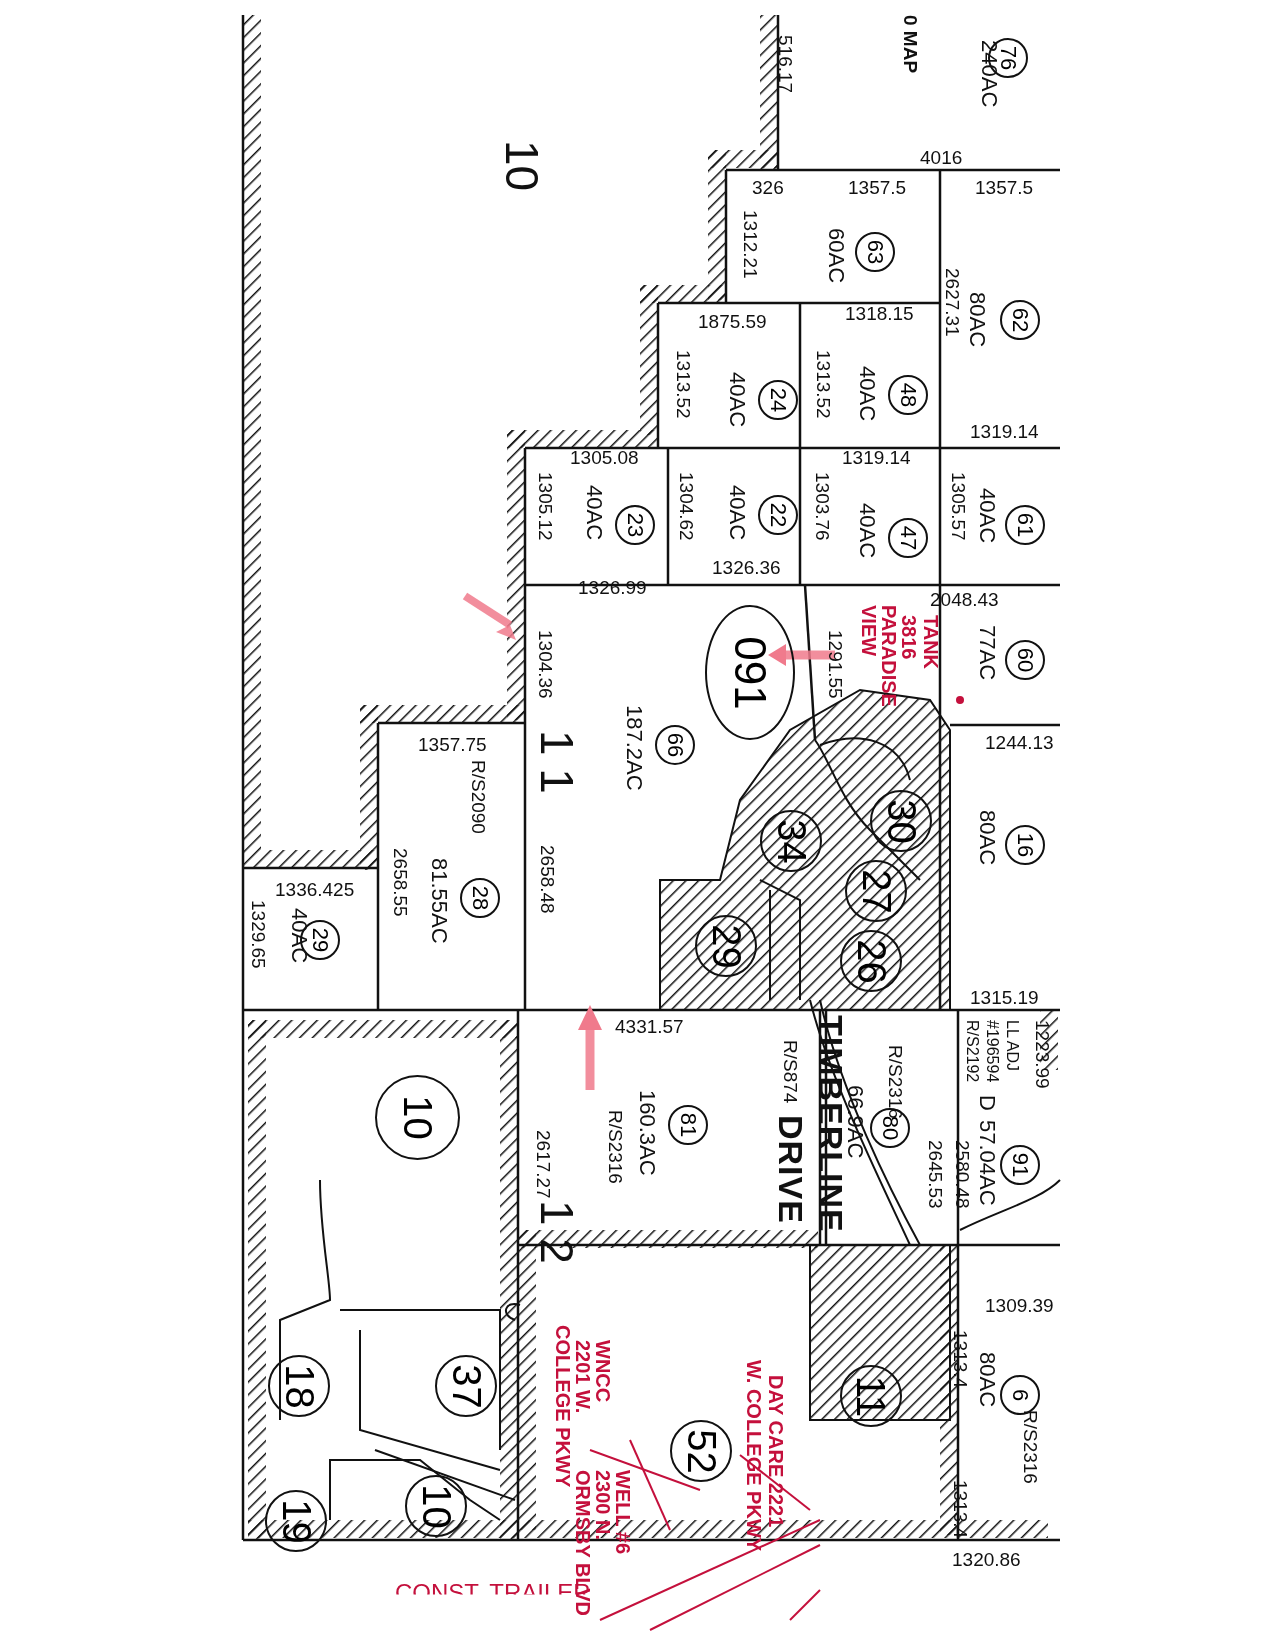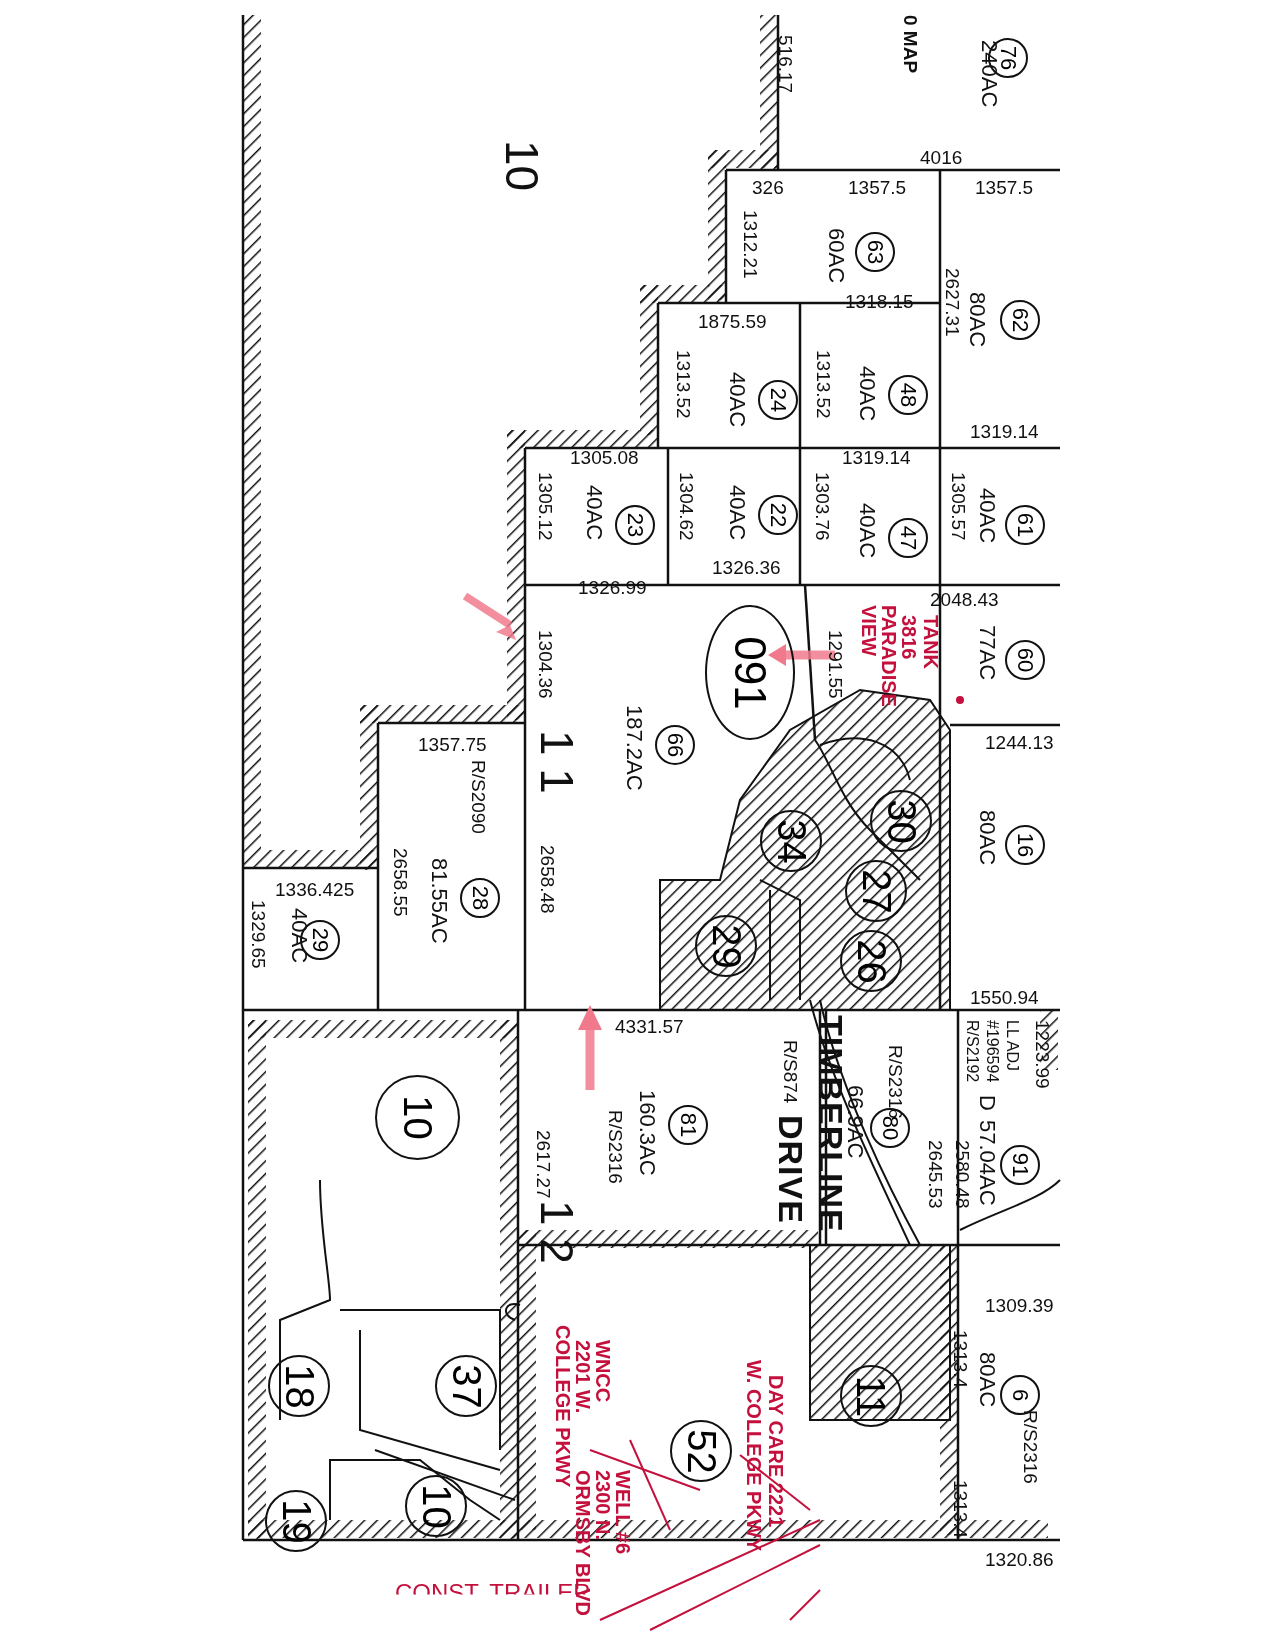--- a/index.html
+++ b/index.html
@@ -134,51 +134,51 @@
     <span>091</span>
   </div>
 
 <div class="lbl dim" style="left:920px;top:148px">4016</div>
 <div class="lbl dim" style="left:752px;top:178px">326</div>
 <div class="lbl dim" style="left:848px;top:178px">1357.5</div>
 <div class="lbl dim" style="left:975px;top:178px">1357.5</div>
 <div class="lbl rot dim" style="left:760px;top:210px">1312.21</div>
 <div class="lbl rot dim" style="left:962px;top:268px">2627.31</div>
 <div class="lbl dim" style="left:698px;top:312px">1875.59</div>
-<div class="lbl dim" style="left:845px;top:292px">1318.15</div>
+<div class="lbl dim" style="left:845px;top:304px">1318.15</div>
 <div class="lbl rot dim" style="left:693px;top:350px">1313.52</div>
 <div class="lbl rot dim" style="left:833px;top:350px">1313.52</div>
 <div class="lbl dim" style="left:970px;top:422px">1319.14</div>
 <div class="lbl dim" style="left:570px;top:448px">1305.08</div>
 <div class="lbl dim" style="left:842px;top:448px">1319.14</div>
 <div class="lbl rot dim" style="left:555px;top:472px">1305.12</div>
 <div class="lbl rot dim" style="left:696px;top:472px">1304.62</div>
 <div class="lbl rot dim" style="left:832px;top:472px">1303.76</div>
 <div class="lbl rot dim" style="left:968px;top:472px">1305.57</div>
 <div class="lbl dim" style="left:578px;top:578px">1326.99</div>
 <div class="lbl dim" style="left:712px;top:558px">1326.36</div>
 <div class="lbl dim" style="left:930px;top:590px">2048.43</div>
 <div class="lbl rot dim" style="left:555px;top:630px">1304.36</div>
 <div class="lbl rot dim" style="left:845px;top:630px">1291.55</div>
 <div class="lbl dim" style="left:985px;top:733px">1244.13</div>
 <div class="lbl dim" style="left:418px;top:735px">1357.75</div>
 <div class="lbl rot dim" style="left:410px;top:848px">2658.55</div>
 <div class="lbl rot dim" style="left:557px;top:845px">2658.48</div>
 <div class="lbl dim" style="left:275px;top:880px">1336.425</div>
 <div class="lbl rot dim" style="left:268px;top:900px">1329.65</div>
-<div class="lbl dim" style="left:970px;top:988px">1550.94</div>
+<div class="lbl dim" style="left:970px;top:988px">1315.19</div>
 <div class="lbl dim" style="left:615px;top:1017px">4331.57</div>
 <div class="lbl rot dim" style="left:553px;top:1130px">2617.27</div>
 <div class="lbl rot dim" style="left:945px;top:1140px">2645.53</div>
 <div class="lbl rot dim" style="left:972px;top:1140px">2580.48</div>
 <div class="lbl rot dim" style="left:1052px;top:1020px">1223.99</div>
 <div class="lbl dim" style="left:985px;top:1296px">1309.39</div>
 <div class="lbl rot dim" style="left:970px;top:1330px">1313.4</div>
 <div class="lbl rot dim" style="left:970px;top:1480px">1313.4</div>
-<div class="lbl dim" style="left:985px;top:1550px">1320.86</div>
+<div class="lbl dim" style="left:952px;top:1550px">1320.86</div>
 
 <div class="num" style="left:855px;top:232px">
     <span>63</span>
   </div>
 <div class="lbl rot ac" style="left:847px;top:228px">60AC</div>
 
 <div class="num" style="left:1000px;top:300px">
     <span>62</span>
   </div>
 <div class="lbl rot ac" style="left:988px;top:292px">80AC</div>

